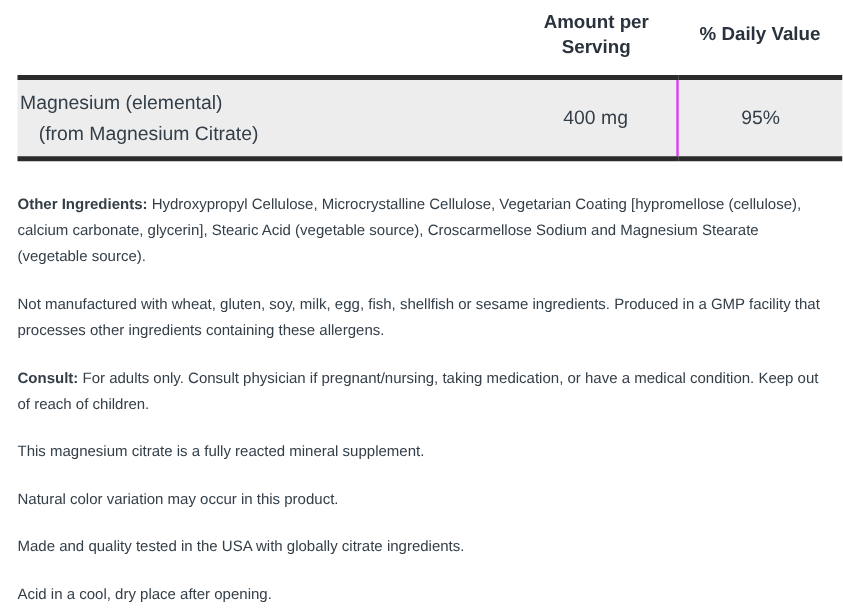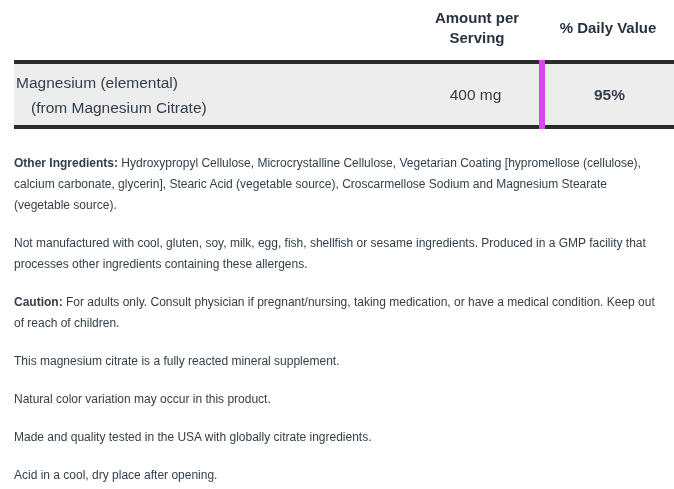--- a/index.html
+++ b/index.html
@@ -40,21 +40,21 @@
   tbody td {
     background: #ededed;
     height: 65px;
     border-top: 4px solid #2b2b2b;
     border-bottom: 4px solid #2b2b2b;
     font-size: 15.5px;
     vertical-align: middle;
   }
   tbody td.col-name { padding-left: 2px; }
   tbody td.col-amount { text-align: center; }
-  tbody td.col-dv { text-align: center; border-left: 6px solid #d946ef; font-weight: bold; }
+  tbody td.col-dv { text-align: center; border-left: 2px solid #d946ef; }
 
   .nutrient-line { line-height: 25px; }
   .nutrient-line.indent { padding-left: 15px; }
 
   
   .copy { padding: 0 14px; }
   .copy p {
     margin-top: 17px;
     font-size: 12px;
     line-height: 21px;
@@ -85,23 +85,23 @@
         <td class="col-amount">400 mg</td>
         <td class="col-dv">95%</td>
       </tr>
     </tbody>
   </table>
 
   <div class="copy">
 
     <p class="first"><span class="lbl">Other Ingredients:</span><span> Hydroxypropyl Cellulose, Microcrystalline Cellulose, Vegetarian Coating [hypromellose (cellulose), calcium carbonate, glycerin], Stearic Acid (vegetable source), Croscarmellose Sodium and Magnesium Stearate (vegetable source).</span></p>
 
-    <p>Not manufactured with cool, gluten, soy, milk, egg, fish, shellfish or sesame ingredients. Produced in a GMP facility that processes other ingredients containing these allergens.</p>
+    <p>Not manufactured with wheat, gluten, soy, milk, egg, fish, shellfish or sesame ingredients. Produced in a GMP facility that processes other ingredients containing these allergens.</p>
 
-    <p><span class="lbl">Caution:</span><span> For adults only. Consult physician if pregnant/nursing, taking medication, or have a medical condition. Keep out of reach of children.</span></p>
+    <p><span class="lbl">Consult:</span><span> For adults only. Consult physician if pregnant/nursing, taking medication, or have a medical condition. Keep out of reach of children.</span></p>
 
     <p>This magnesium citrate is a fully reacted mineral supplement.</p>
 
     <p>Natural color variation may occur in this product.</p>
 
     <p>Made and quality tested in the USA with globally citrate ingredients.</p>
 
     <p>Acid in a cool, dry place after opening.</p>
 
   </div>

